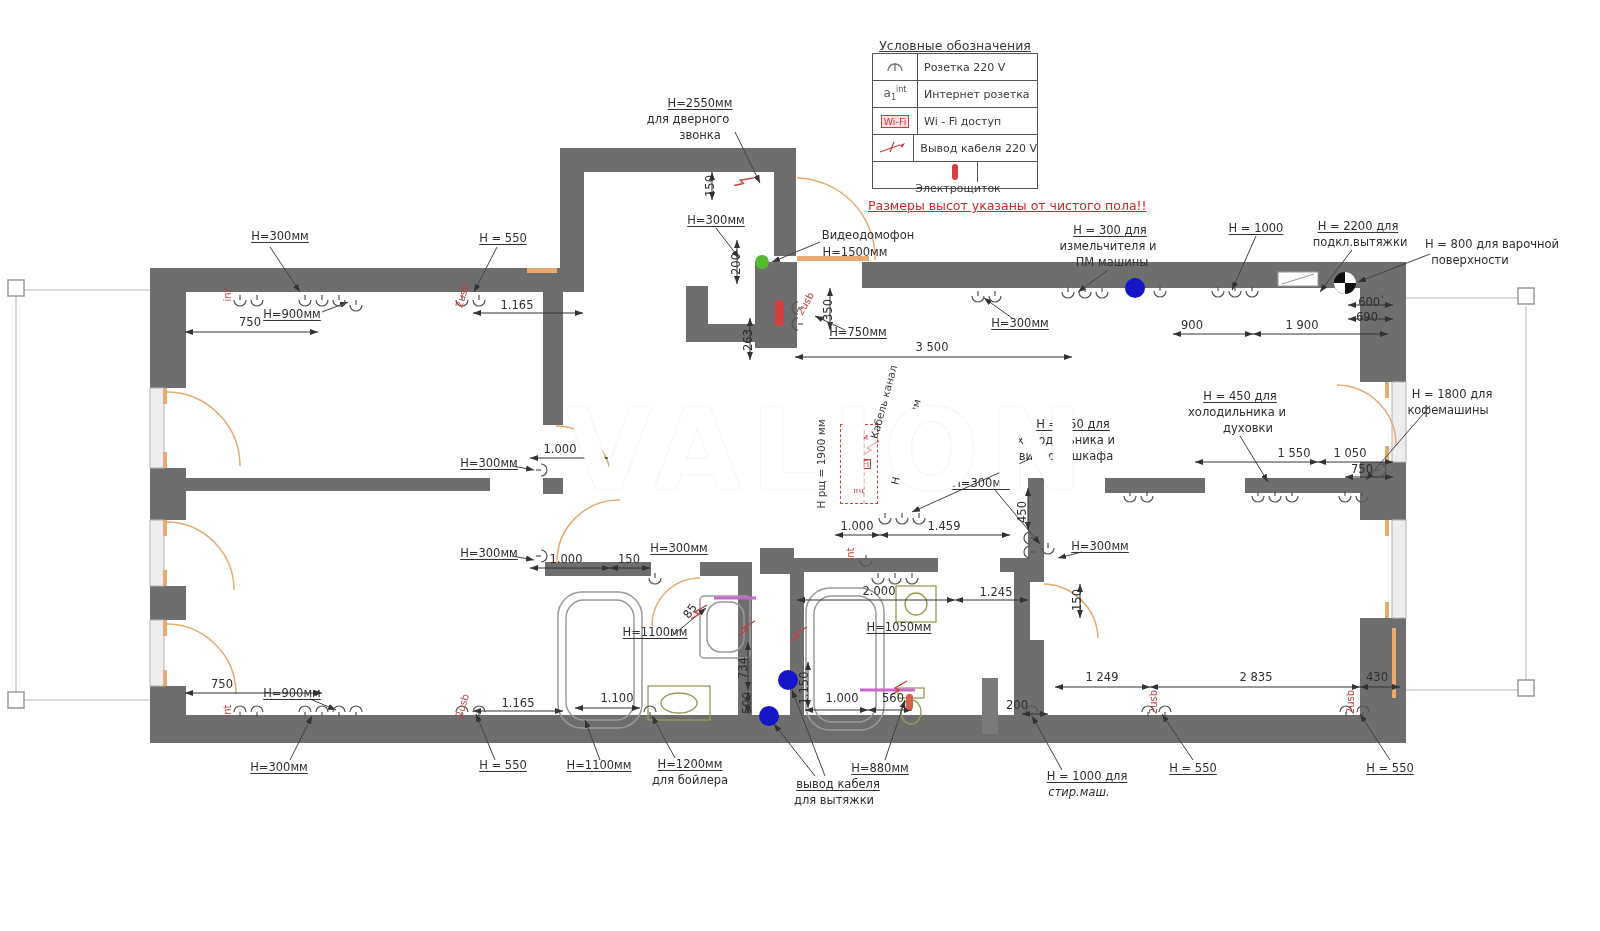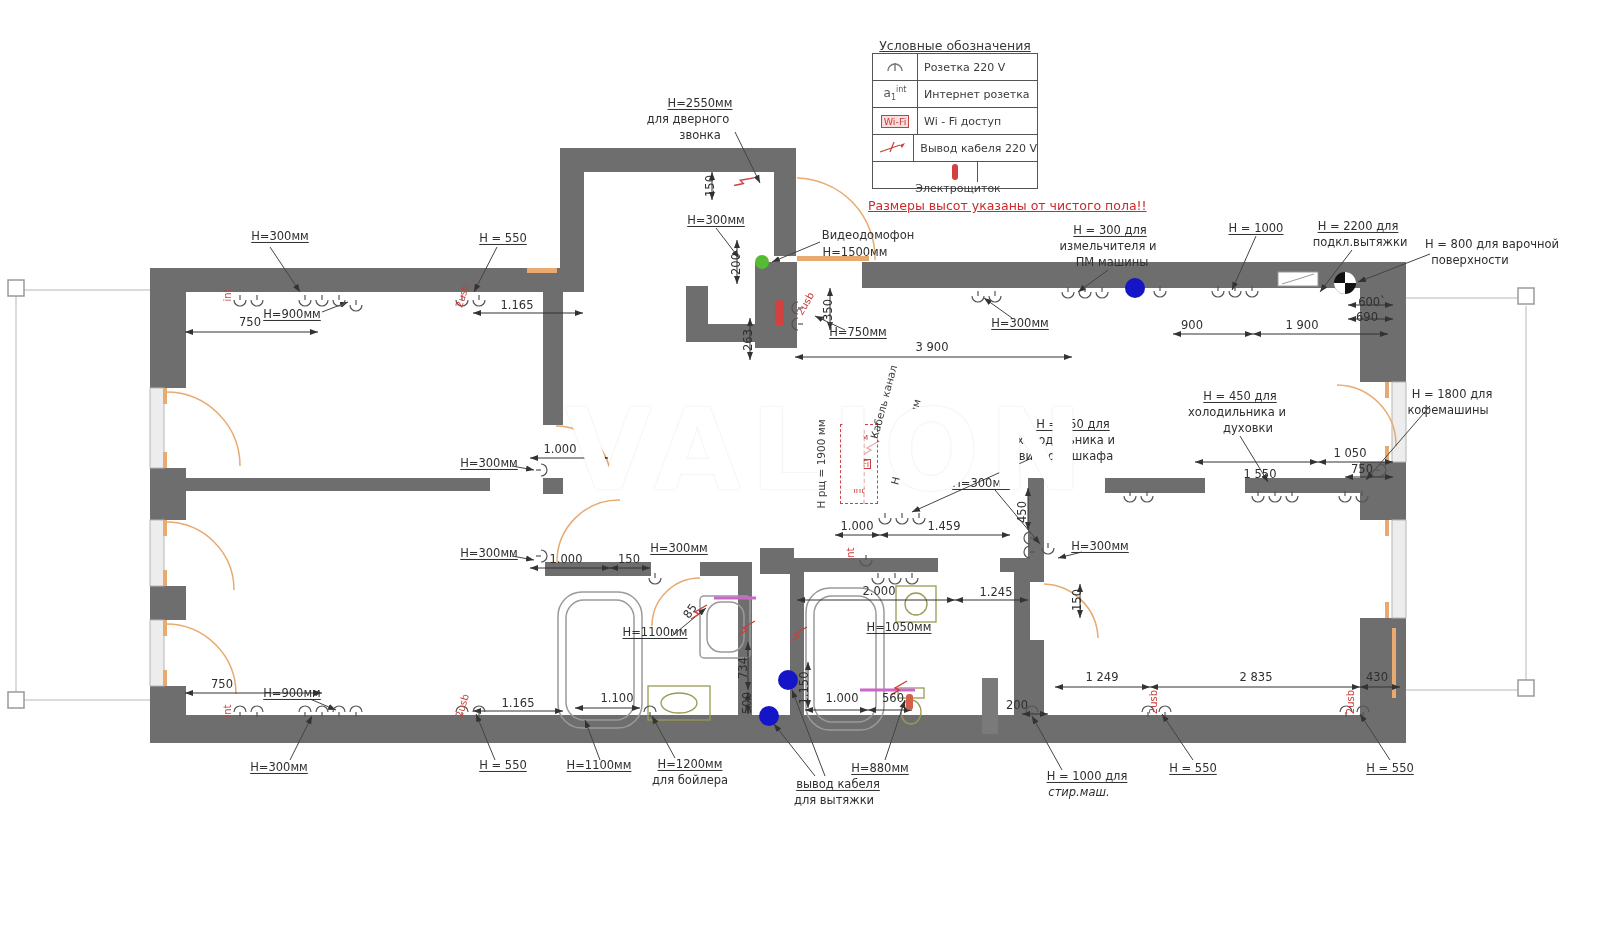--- a/index.html
+++ b/index.html
@@ -420,25 +420,25 @@
       <div class="lab h u" style="left: 1193px; top: 768px; transform: translate(-50%, -50%);">H = 550</div>
       <div class="lab h u" style="left: 1390px; top: 768px; transform: translate(-50%, -50%);">H = 550</div>
       <div class="lab d" style="left: 710px; top: 186px; transform: translate(-50%, -50%) rotate(-90deg);">150</div>
       <div class="lab d" style="left: 736px; top: 264px; transform: translate(-50%, -50%) rotate(-90deg);">200</div>
       <div class="lab d" style="left: 250px; top: 322px; transform: translate(-50%, -50%);">750</div>
       <div class="lab d" style="left: 517px; top: 305px; transform: translate(-50%, -50%);">1.165</div>
       <div class="lab d" style="left: 1192px; top: 325px; transform: translate(-50%, -50%);">900</div>
       <div class="lab d" style="left: 1302px; top: 325px; transform: translate(-50%, -50%);">1 900</div>
       <div class="lab d" style="left: 1372px; top: 302px; transform: translate(-50%, -50%);">600`</div>
       <div class="lab d" style="left: 1367px; top: 317px; transform: translate(-50%, -50%);">690</div>
-      <div class="lab d" style="left: 932px; top: 347px; transform: translate(-50%, -50%);">3 900</div>
+      <div class="lab d" style="left: 932px; top: 347px; transform: translate(-50%, -50%);">3 500</div>
       <div class="lab d" style="left: 828px; top: 310px; transform: translate(-50%, -50%) rotate(-90deg);">350</div>
       <div class="lab d" style="left: 748px; top: 340px; transform: translate(-50%, -50%) rotate(-90deg);">263</div>
       <div class="lab d" style="left: 560px; top: 449px; transform: translate(-50%, -50%);">1.000</div>
-      <div class="lab d" style="left: 1260px; top: 453px; transform: translate(-50%, -50%); margin-top: 21px;">1 550</div>
+      <div class="lab d" style="left: 1294px; top: 453px; transform: translate(-50%, -50%);">1 550</div>
       <div class="lab d" style="left: 1350px; top: 453px; transform: translate(-50%, -50%);">1 050</div>
       <div class="lab d" style="left: 1362px; top: 469px; transform: translate(-50%, -50%);">750</div>
       <div class="lab d" style="left: 857px; top: 526px; transform: translate(-50%, -50%);">1.000</div>
       <div class="lab d" style="left: 944px; top: 526px; transform: translate(-50%, -50%);">1.459</div>
       <div class="lab d" style="left: 1022px; top: 512px; transform: translate(-50%, -50%) rotate(-90deg);">450</div>
       <div class="lab d" style="left: 566px; top: 559px; transform: translate(-50%, -50%);">1.000</div>
       <div class="lab d" style="left: 629px; top: 559px; transform: translate(-50%, -50%);">150</div>
       <div class="lab d" style="left: 879px; top: 591px; transform: translate(-50%, -50%);">2.000</div>
       <div class="lab d" style="left: 996px; top: 592px; transform: translate(-50%, -50%);">1.245</div>
       <div class="lab d" style="left: 1077px; top: 600px; transform: translate(-50%, -50%) rotate(-90deg);">150</div>

